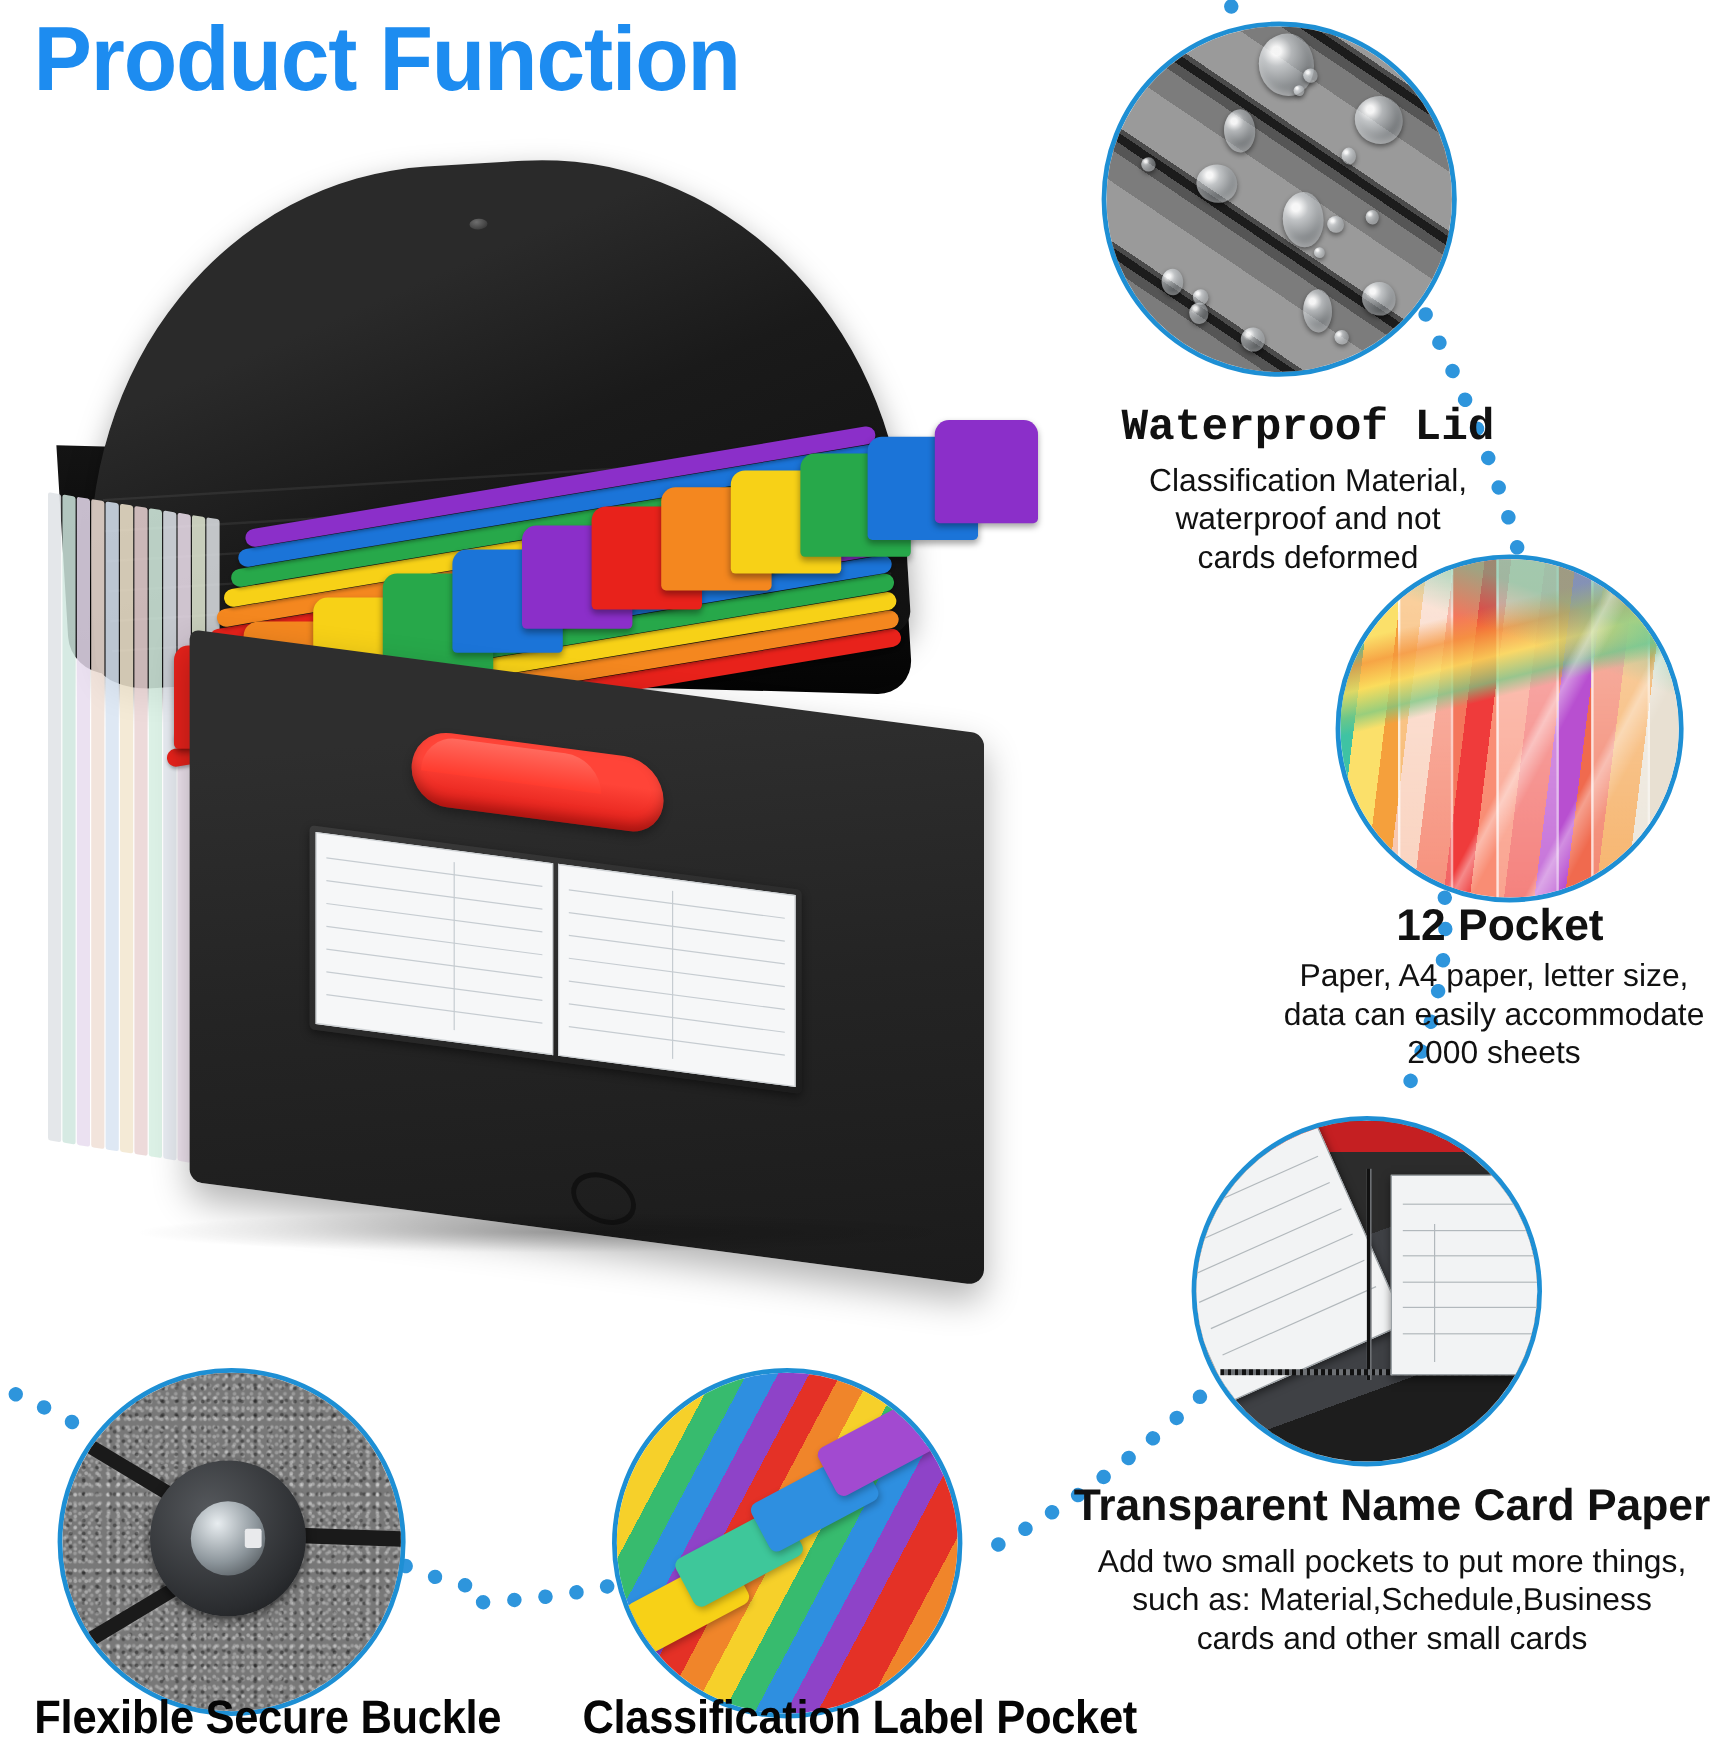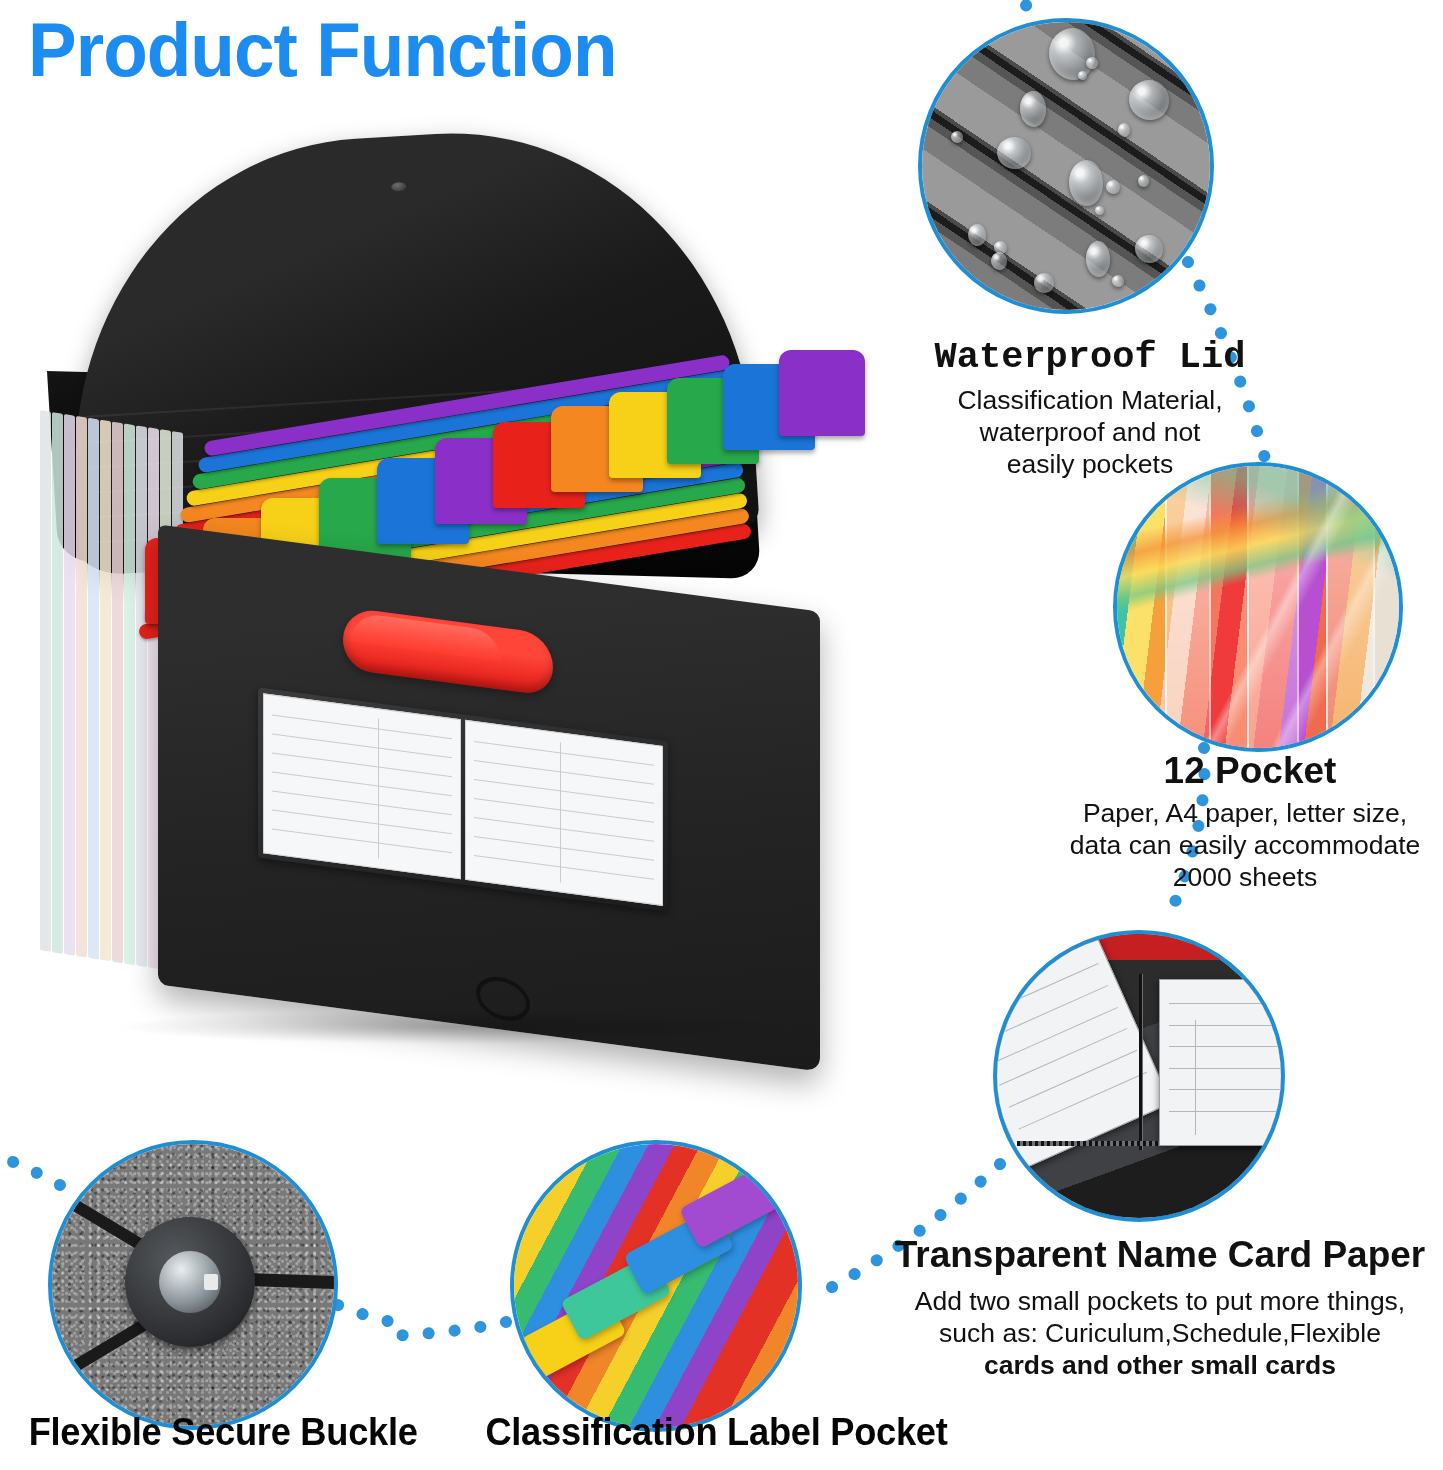--- a/index.html
+++ b/index.html
@@ -292,21 +292,21 @@
     <div class="drop" style="left:24%;top:80%;width:16px;height:18px"></div>
     <div class="drop" style="left:57%;top:76%;width:24px;height:36px"></div>
     <div class="drop" style="left:74%;top:74%;width:28px;height:28px"></div>
     <div class="drop" style="left:39%;top:87%;width:20px;height:20px"></div>
     <div class="drop" style="left:66%;top:88%;width:12px;height:12px"></div>
   </div>
 </div>
 <div class="callout-head" style="left:890px;top:338px;width:400px;font-size:37px;font-family:Liberation Mono, monospace;">Waterproof Lid</div>
 <div class="callout-body" style="left:890px;top:385px;width:400px;">Classification Material,</div>
 <div class="callout-body" style="left:890px;top:417px;width:400px;">waterproof and not</div>
-<div class="callout-body" style="left:890px;top:449px;width:400px;">easily pockets</div>
+<div class="callout-body" style="left:890px;top:449px;width:400px;">cards deformed</div>
 
 <div class="circle" style="left:1113px;top:462px;width:290px;height:290px;">
   <div class="inner pocketfill">
     <div class="pv" style="left:17%;width:15%"></div>
     <div class="pv" style="left:46%;width:17%"></div>
     <div class="pv" style="left:74%;width:16%"></div>
   </div>
 </div>
 <div class="callout-head" style="left:1055px;top:752px;width:390px;font-size:37px;">12 Pocket</div>
 <div class="callout-body" style="left:1045px;top:798px;width:400px;">Paper, A4 paper, letter size,</div>
@@ -331,22 +331,22 @@
       <div class="ln" style="top:40%"></div>
         <div class="ln" style="top:53%"></div>
       <div class="ln" style="top:66%"></div>
         <div class="ln" style="top:79%"></div>
       <div style="position:absolute;left:24%;top:24%;bottom:6%;width:1px;background:#b2b8bc"></div>
     </div>
   </div>
 </div>
 <div class="callout-head" style="left:880px;top:1236px;width:560px;font-size:37px;">Transparent Name Card Paper</div>
 <div class="callout-body" style="left:880px;top:1286px;width:560px;">Add two small pockets to put more things,</div>
-<div class="callout-body" style="left:880px;top:1318px;width:560px;">such as: Curiculum,Schedule,Flexible</div>
-<div class="callout-body" style="left:880px;top:1350px;width:560px;font-weight:bold;">cards and other small cards</div>
+<div class="callout-body" style="left:880px;top:1318px;width:560px;">such as: Material,Schedule,Business</div>
+<div class="callout-body" style="left:880px;top:1350px;width:560px;">cards and other small cards</div>
 
 <div class="circle" style="left:48px;top:1140px;width:290px;height:290px;">
   <div class="inner bucklefill">
     <div class="cord" style="left:4%;top:17%;width:34%;height:12px;transform:rotate(31deg);transform-origin:left center"></div>
     <div class="cord" style="left:6%;top:78%;width:34%;height:12px;transform:rotate(-31deg);transform-origin:left center"></div>
     <div class="cord" style="left:56%;top:46%;width:48%;height:13px;transform:rotate(2deg);"></div>
     <div class="grommet" style="left:26%;top:26%;width:46%;height:46%"></div>
     <div style="position:absolute;left:54%;top:46%;width:14px;height:16px;background:#e9eaec;border-radius:2px"></div>
   </div>
 </div>

